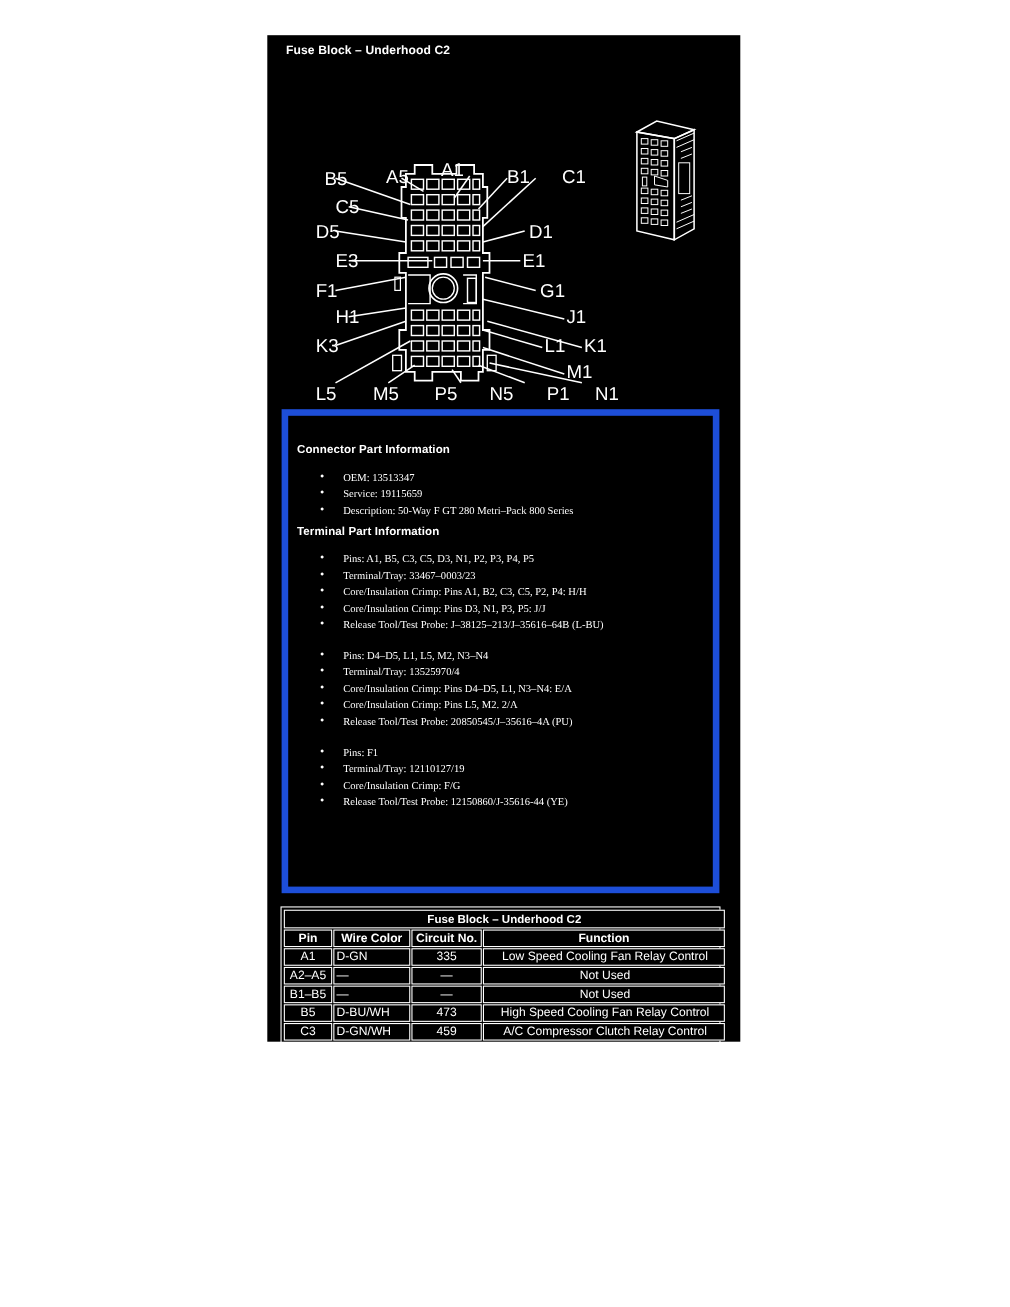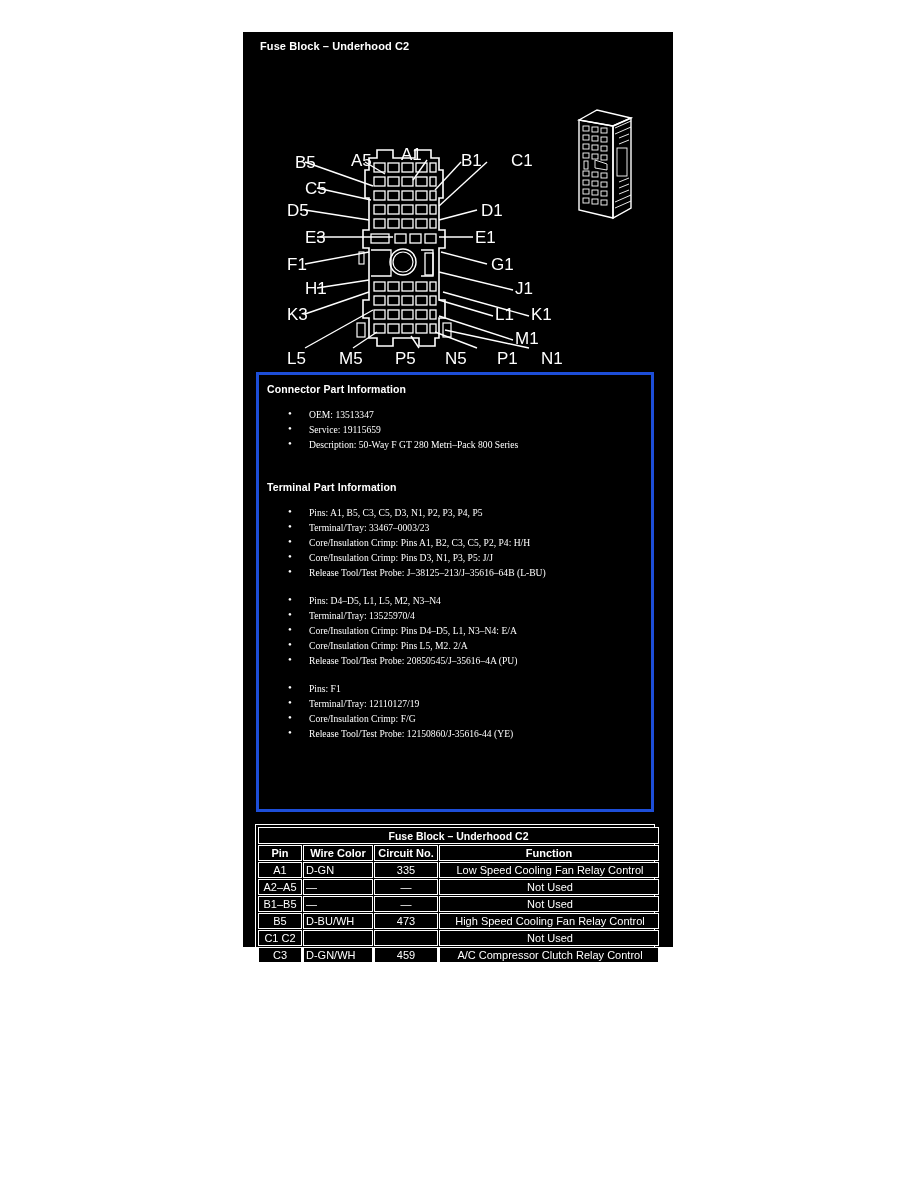--- a/index.html
+++ b/index.html
@@ -20,22 +20,22 @@
     white-space:nowrap;
   }
 
   
   #diagram{position:absolute;left:0;top:48px;width:430px;height:290px;}
   #diagram svg{display:block;}
 
   
   #info-box{
     position:absolute;left:13px;top:340px;width:398px;height:440px;
-    border:3px solid #1d4ed8;box-sizing:border-box;
-    padding:6px 8px 0 8px;
+    border:6px solid #1d4ed8;box-sizing:border-box;
+    padding:23px 8px 0 8px;
   }
   .sec-head{
     font-size:10.5px;font-weight:bold;color:#fff;margin:2px 0 0 0;
     letter-spacing:.1px;
   }
   ul.bullets{
     list-style:none;margin:12px 0 0 0;padding:0 0 0 42px;
   }
   ul.bullets li{
     position:relative;font-size:9.6px;color:#fff;line-height:15.2px;
@@ -260,21 +260,21 @@
   <div id="info-box">
 
     <div class="sec-head">Connector Part Information</div>
 
     <ul class="bullets">
       <li>OEM: 13513347</li>
       <li>Service: 19115659</li>
       <li>Description: 50-Way F GT 280 Metri–Pack 800 Series</li>
     </ul>
 
-    <div class="sec-head" style="margin-top:28px;">Terminal Part Information</div>
+    <div class="sec-head" style="margin-top:4px;">Terminal Part Information</div>
 
     <ul class="bullets">
       <li>Pins: A1, B5, C3, C5, D3, N1, P2, P3, P4, P5</li>
       <li>Terminal/Tray: 33467–0003/23</li>
       <li>Core/Insulation Crimp: Pins A1, B2, C3, C5, P2, P4: H/H</li>
       <li>Core/Insulation Crimp: Pins D3, N1, P3, P5: J/J</li>
       <li>Release Tool/Test Probe: J–38125–213/J–35616–64B (L-BU)</li>
     </ul>
 
     <ul class="bullets grp">
@@ -331,26 +331,20 @@
           <td class="c-circ">—</td>
           <td class="c-func">Not Used</td>
         </tr>
         <tr>
           <td class="c-pin">B5</td>
           <td class="c-wire">D-BU/WH</td>
           <td class="c-circ">473</td>
           <td class="c-func">High Speed Cooling Fan Relay Control</td>
         </tr>
         <tr>
-          <td class="c-pin">C1  C2</td>
-          <td class="c-wire"></td>
-          <td class="c-circ"></td>
-          <td class="c-func">Not Used</td>
-        </tr>
-        <tr>
           <td class="c-pin">C3</td>
           <td class="c-wire">D-GN/WH</td>
           <td class="c-circ">459</td>
           <td class="c-func">A/C Compressor Clutch Relay Control</td>
         </tr>
       </tbody>
     </table>
   </div>
 
 </div>

